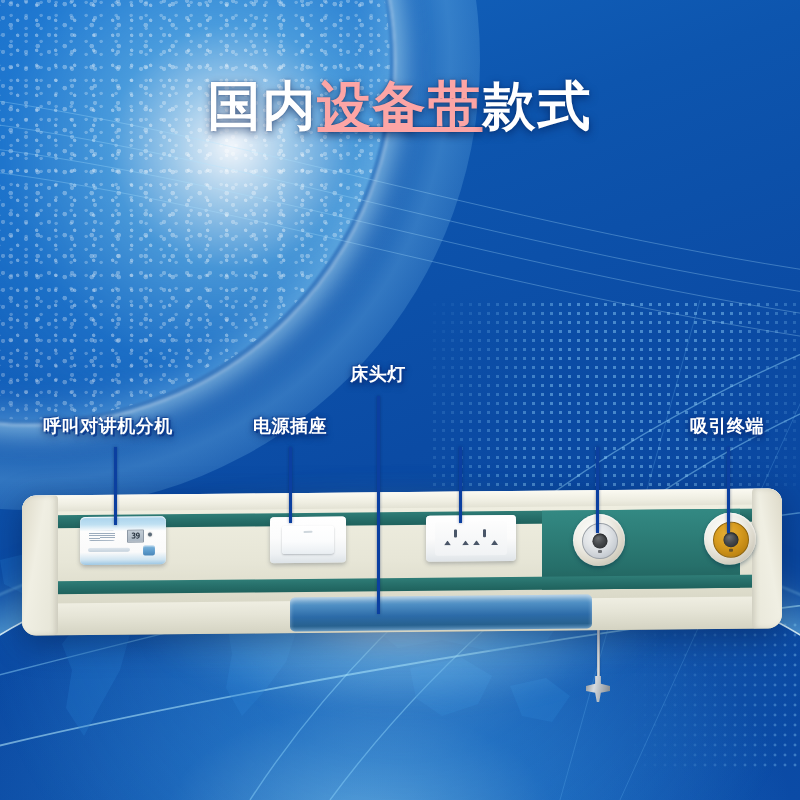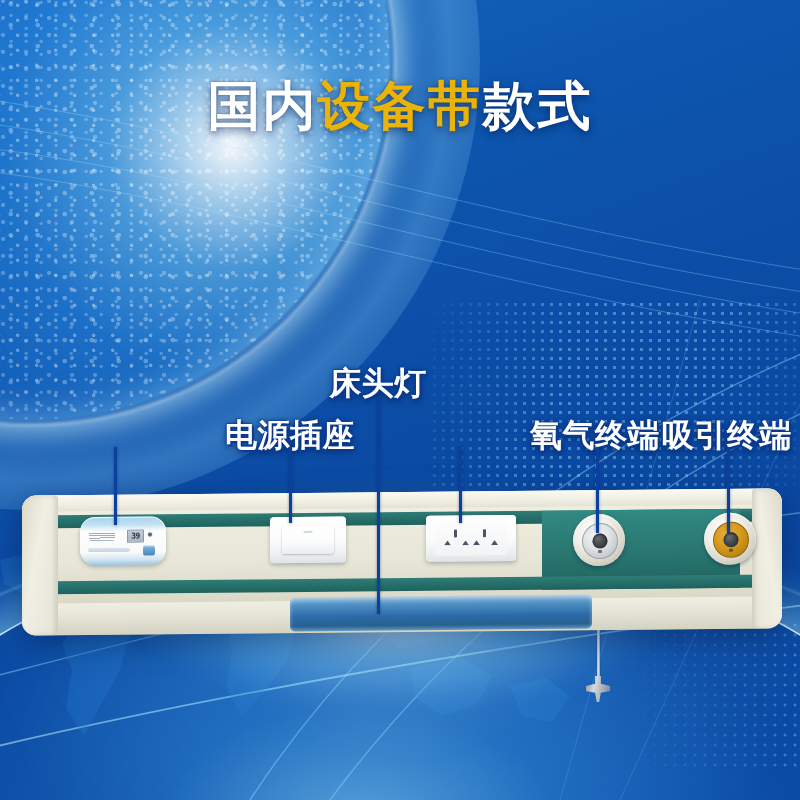--- a/index.html
+++ b/index.html
@@ -75,29 +75,29 @@
   
   .headline{position:absolute;left:0;right:0;top:78px;text-align:center;z-index:9;}
   .hl-row1{font-size:53px;font-weight:bold;letter-spacing:2px;line-height:1.06;
     font-family:"DejaVu Sans","Liberation Sans",sans-serif;
     text-shadow:0 3px 8px rgba(0,28,80,.62), 0 0 2px rgba(0,30,90,.5);}
   .hl-row2{margin-top:14px;font-size:53px;font-weight:bold;letter-spacing:2px;line-height:1.06;
     font-family:"DejaVu Sans","Liberation Sans",sans-serif;
     text-shadow:0 3px 8px rgba(0,28,80,.62), 0 0 2px rgba(0,30,90,.5);
     display:flex;align-items:center;justify-content:center;gap:64px;}
   .w-white{color:#ffffff;}
-  .w-yellow{color:#eab308;}
+  .w-yellow{color:#fca5a5;text-decoration:underline;}
   .hl-big{font-size:78px;color:#ffe800;font-weight:bold;line-height:1;
     text-shadow:0 4px 10px rgba(0,28,80,.6);}
 
   
   .callouts{position:absolute;inset:0;z-index:8;}
   .co-label{position:absolute;transform:translateX(-50%);white-space:nowrap;
     font-family:"DejaVu Sans","Liberation Sans",sans-serif;
-    font-size:32px;font-weight:bold;color:#ffffff;letter-spacing:.5px;
+    font-size:18px;font-weight:bold;color:#ffffff;letter-spacing:.5px;
     text-shadow:0 0 4px rgba(10,55,135,.95), 2px 2px 0 rgba(12,60,145,.9), -1px -1px 0 rgba(12,60,145,.55), 0 3px 7px rgba(0,25,75,.65);}
   .co-line{position:absolute;width:3px;background:#0b3fa0;box-shadow:0 0 3px rgba(5,30,85,.5);}
 
   
   .panel-wrap{position:absolute;left:22px;top:492px;width:760px;height:140px;z-index:7;
     filter:drop-shadow(0 8px 16px rgba(0,25,70,.45));}
   .panel{position:absolute;inset:0;border-radius:14px;
     background:linear-gradient(180deg,#f2f1e6 0%,#eeeddf 14%,#e7e6d7 48%,#dcdbca 74%,#cfcebd 92%,#c2c1b0 100%);
     transform:skewY(-.55deg);overflow:hidden;
     box-shadow:inset 0 2px 3px rgba(255,255,255,.85), inset 0 -3px 6px rgba(120,118,100,.3);}
@@ -118,21 +118,21 @@
   .endcap-r{position:absolute;right:0;top:0;width:30px;height:100%;border-radius:4px 14px 14px 4px;
     background:linear-gradient(260deg,#ddd9c8 0%,#f0efe3 45%,#e8e7d9 100%);
     box-shadow:inset 3px 0 5px rgba(130,128,110,.25);}
   
   .diffuser{position:absolute;left:268px;width:302px;top:104px;height:34px;border-radius:5px;
     background:linear-gradient(180deg,#8fb9da 0%,#4f8fc4 24%,#2c6ba8 58%,#27618f 85%,#5f93bd 100%);
     box-shadow:inset 0 2px 4px rgba(255,255,255,.45);transform:skewY(-.55deg);z-index:3;}
 
   
   .dev{position:absolute;z-index:4;}
-  .intercom{left:58px;top:22px;width:86px;height:48px;border-radius:15px;
+  .intercom{left:58px;top:22px;width:86px;height:48px;border-radius:5px;
     background:linear-gradient(180deg,#a8d2ec 0%,#bfe0f2 16%,#fdfdfd 30%,#fafafa 74%,#cfe4f1 90%,#9cc6e3 100%);
     box-shadow:0 2px 4px rgba(60,70,80,.35), inset 0 1px 1px rgba(255,255,255,.9);}
   .ic-grille{position:absolute;left:9px;top:14px;width:26px;height:10px;
     background:repeating-linear-gradient(0deg,#7d92a8 0 1px,transparent 1px 2.4px);opacity:.75;border-radius:2px;}
   .ic-lcd{position:absolute;left:47px;top:13px;width:15px;height:11px;border-radius:1px;
     background:linear-gradient(180deg,#c3cdd6 0%,#aab6c2 100%);border:1px solid #8c98a5;
     font-family:"DejaVu Sans Mono","Liberation Mono",monospace;font-size:8px;font-weight:bold;
     color:#26323e;display:flex;align-items:center;justify-content:center;letter-spacing:-.5px;}
   .ic-led{position:absolute;left:68px;top:16px;width:4px;height:4px;border-radius:50%;
     background:#5c6b79;box-shadow:0 0 2px rgba(0,0,0,.3);}
@@ -251,31 +251,31 @@
   <div class="dots2"></div>
   <div class="horizon2"></div>
   <div class="horizon"></div>
   <div class="glowspot"></div>
 
   <div class="headline">
     <div class="hl-row1"><span class="w-white">国内</span><span class="w-yellow">设备带</span><span class="w-white">款式</span></div>
   </div>
 
   <div class="callouts">
+    <div class="co-label" style="left:108px;top:414px;">呼叫对讲机分机</div>
     <div class="co-line" style="left:114px;top:447px;height:78px;"></div>
 
     <div class="co-label" style="left:290px;top:414px;">电源插座</div>
     <div class="co-line" style="left:289px;top:447px;height:76px;"></div>
 
     <div class="co-label" style="left:378px;top:362px;">床头灯</div>
     <div class="co-line" style="left:377px;top:396px;height:218px;"></div>
 
     <div class="co-line" style="left:459px;top:447px;height:76px;"></div>
 
-    <div class="co-label" style="left:595px;top:414px;">氧气终端</div>
     <div class="co-line" style="left:596px;top:447px;height:86px;"></div>
 
     <div class="co-label" style="left:727px;top:414px;">吸引终端</div>
     <div class="co-line" style="left:727px;top:447px;height:86px;"></div>
   </div>
 
   <div class="panel-wrap">
     <div class="panel">
       <div class="panel-topedge"></div>
       <div class="stripe top"></div>

